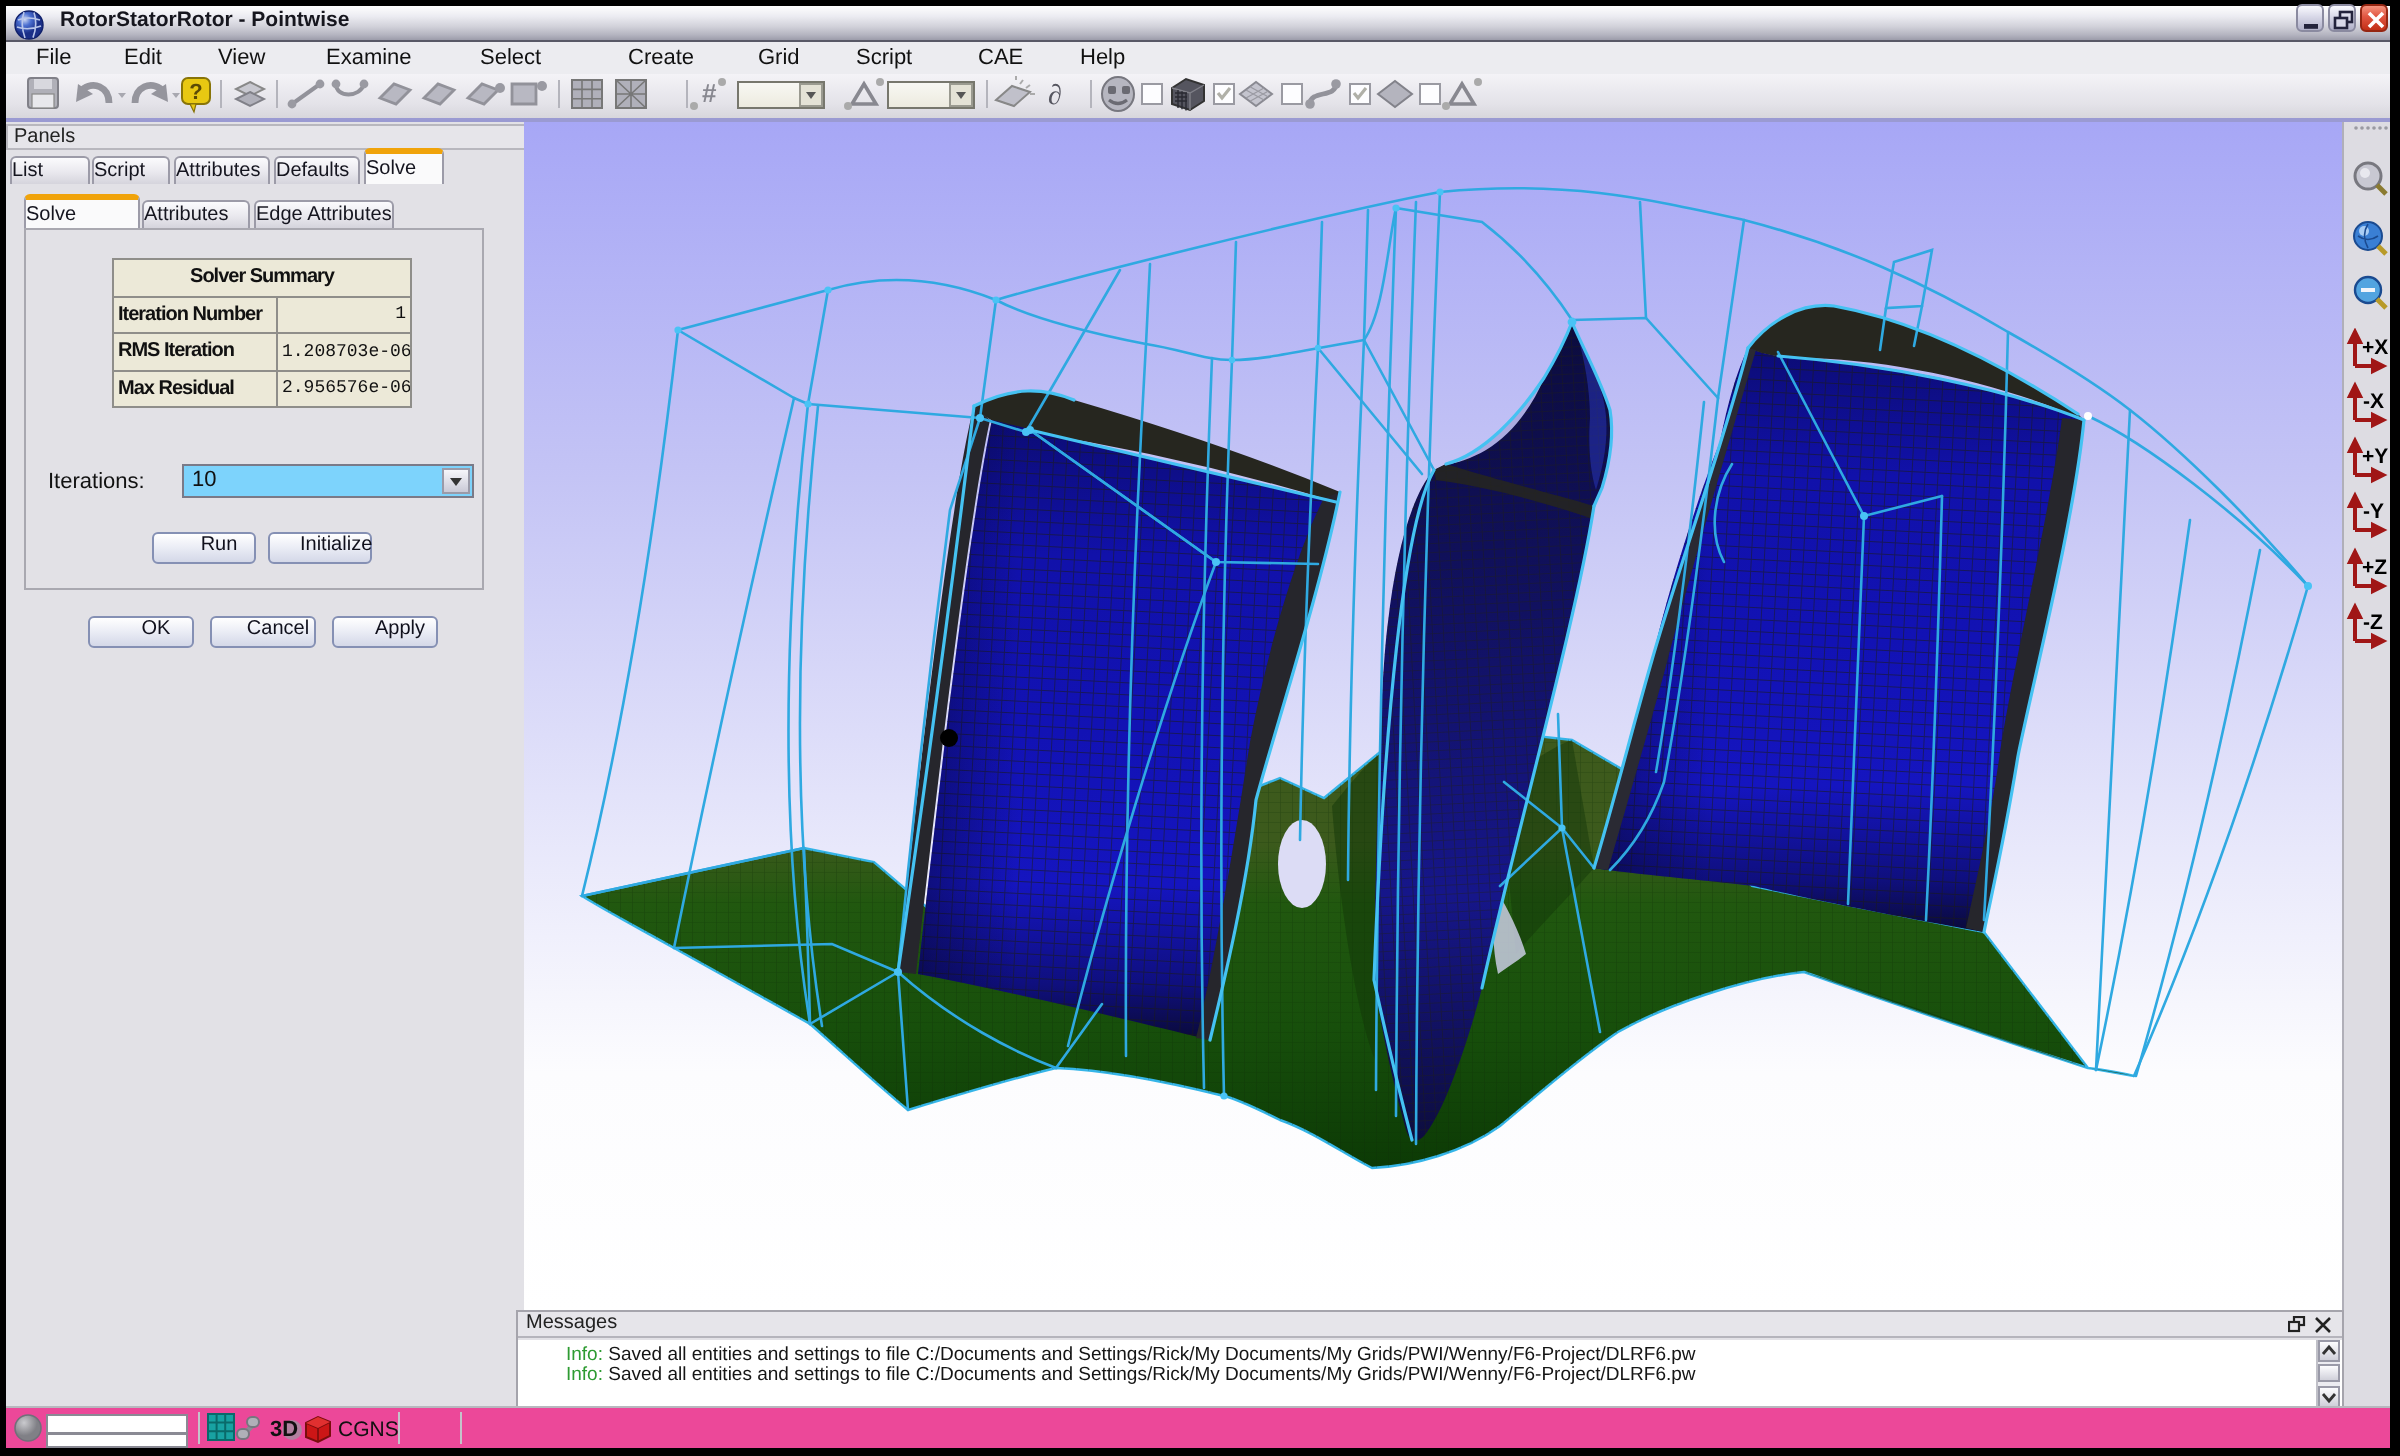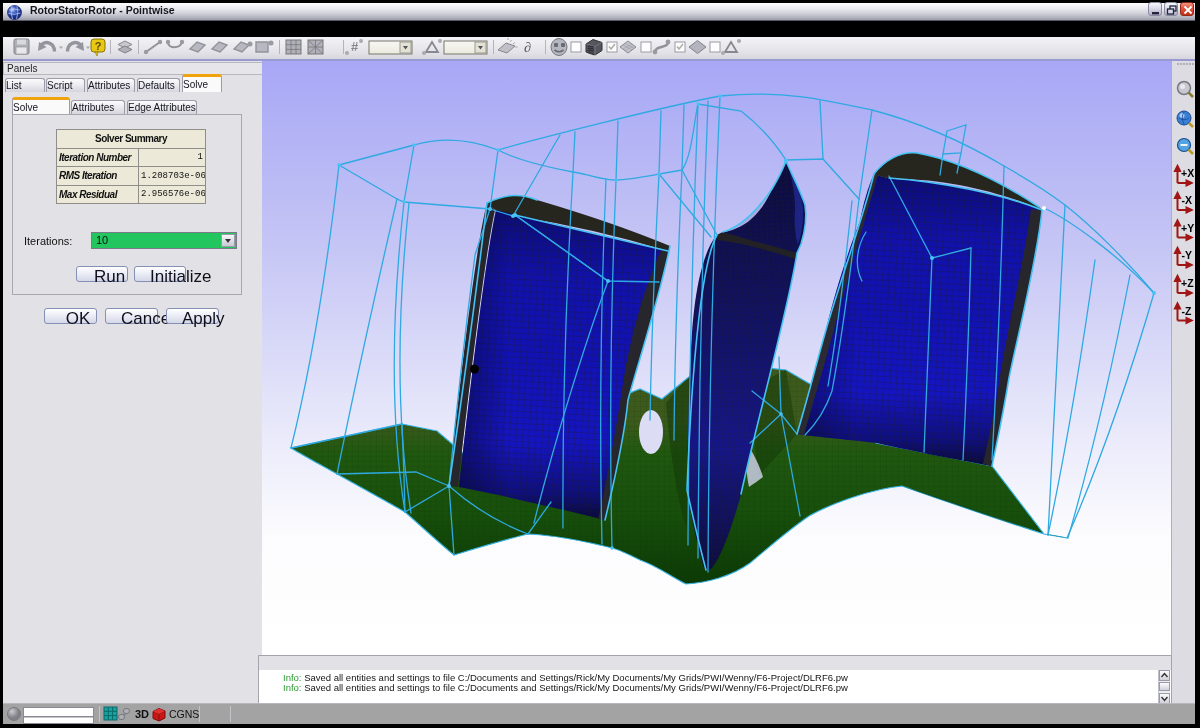--- a/index.html
+++ b/index.html
@@ -28,37 +28,37 @@
 #panelhead { left:0px; top:1px; width:292px; height:13px; border:1px solid #b8b7be; background:#e6e5ea; }
 #panelhead .t { position:absolute; left:3px; top:0px; font-size:10px; color:#222; }
 .tab { position:absolute; font-size:10px; line-height:13px; white-space:nowrap; overflow:hidden; color:#15151f; text-align:left;
   border:1px solid #9c9ba8; border-bottom:none; border-radius:3px 3px 0 0;
   background:linear-gradient(#fbfbfd 0%, #e9e8ee 55%, #d5d4dc 100%); }
 .tab.active { background:#fafafb; border-top:3px solid #f0a30a; line-height:15px; }
 .pane { border:1px solid #a9a8b0; }
 table#solvertable { border-collapse:collapse; background:#ece9d8;padding-left:48px; }
 #solvertable { table-layout:fixed; width:149px; }
 #solvertable td { border:1px solid #8f8e8a; font-size:10px; letter-spacing:-0.5px; color:#111; height:18.5px; padding:0 2px; white-space:nowrap; overflow:hidden; }
-#solvertable .lbl { font-weight:bold;font-style:italic; }
+#solvertable .lbl { font-weight:bold; }
 #solvertable .val { font-family:"Liberation Mono",monospace; font-size:9px; letter-spacing:0; text-align:right; padding:0 2px; }
-.btn { position:absolute; font-size:17px; color:#10101c; text-align:center;
+.btn { position:absolute; font-size:10px; color:#10101c; text-align:center;
   border:1px solid #8590b4; border-radius:3px;
   background:linear-gradient(#ffffff 0%, #eceef6 45%, #d4d8e8 100%);padding-left:15px; }
 
 #viewport { left:262px; top:61px; width:909px; height:594px; }
 
 #rightbar { left:1171px; top:61px; width:24px; height:642px; background:#dddce2; border-left:1px solid #b0afb8; }
 
 #messages { left:258px; top:655px; width:914px; height:50px; background:#e2e1e6; border:1px solid #a5a4ac; }
 #msghead { position:absolute; left:0; top:0; width:912px; height:13px; background:#e6e5ea; border-bottom:1px solid #b5b4bc; }
 #msgbody { position:absolute; left:0px; top:14px; width:912px; height:34px; background:#fff; }
 .msgline { position:absolute; left:4px; font-size:9.5px; white-space:nowrap; color:#151515; }
 .msgline b { color:#2e9b32; font-weight:normal;margin-left:20px; }
 
-#statusbar { left:3px; top:703px; width:1192px; height:21px; background:#a3a3a3; border-top:1px solid #b8b7be; }
+#statusbar { left:3px; top:703px; width:1192px; height:21px; background:#ec4899; border-top:1px solid #b8b7be; }
 </style>
 </head>
 <body>
 <div id="root">
 
   <div class="abs" id="titlebar"></div>
   <div class="abs" id="title-text">RotorStatorRotor - Pointwise</div>
   <svg class="abs" style="left:7px;top:5px" width="15" height="15" viewBox="0 0 15 15">
     <defs>
         <radialGradient id="globe" cx="35%" cy="30%">
@@ -80,20 +80,32 @@
         <rect x="5" y="3" width="6" height="5" fill="none" stroke="#23233c" stroke-width="1.3"></rect>
         <rect x="2.5" y="6" width="6" height="5" fill="#d8d8e8" stroke="#23233c" stroke-width="1.3"></rect>
       </svg>
     </div>
   <div class="abs tbtn" id="btn-close" style="left:1180px">
       <svg width="14" height="14">
         <path d="M3.5,3.5 L10.5,10.5 M10.5,3.5 L3.5,10.5" stroke="#fff" stroke-width="1.8"></path>
       </svg>
     </div>
 
+  <div class="abs" id="menubar">
+    <span style="left:15px">File</span>
+      <span style="left:59px">Edit</span>
+      <span style="left:106px">View</span>
+    <span style="left:160px">Examine</span>
+      <span style="left:237px">Select</span>
+      <span style="left:311px">Create</span>
+    <span style="left:376px">Grid</span>
+      <span style="left:425px">Script</span>
+      <span style="left:486px">CAE</span>
+    <span style="left:537px">Help</span>
+  </div>
 
   <div class="abs" id="toolbar">
       <svg width="1194" height="20" id="toolbaricons">
     <defs>
       <linearGradient id="cbg" x1="0" y1="0" x2="0" y2="1">
             <stop offset="0%" stop-color="#f8f8f4"></stop>
             <stop offset="100%" stop-color="#eceade"></stop>
           </linearGradient>
     </defs>
     <g fill="#9a9aa2" stroke="#85858d">
@@ -239,21 +251,21 @@
             <td class="lbl">RMS Iteration</td>
             <td class="val">1.208703e-06</td>
           </tr>
       <tr>
             <td class="lbl">Max Residual</td>
             <td class="val">2.956576e-06</td>
           </tr>
     </tbody>
       </table>
     <span class="abs" style="left:21px;top:174px;font-size:11px;color:#111">Iterations:</span>
-    <div class="abs" style="left:88px;top:171px;width:146px;height:17px;background:#22c55e;border:1px solid #7a7a88">
+    <div class="abs" style="left:88px;top:171px;width:146px;height:17px;background:#7dd3fc;border:1px solid #7a7a88">
       <span style="position:absolute;left:4px;top:1px;font-size:11px;color:#111">10</span>
       <div style="position:absolute;right:1px;top:1px;width:14px;height:13px;border:1px solid #9a9aa8;background:linear-gradient(#f6f6fa,#c9c9d6)">
         <svg width="12" height="11">
             <path d="M3,4 L9,4 L6,8 Z" fill="#333"></path>
           </svg>
       </div>
     </div>
     <div class="btn" style="left:73px;top:205px;width:52px;height:16px">Run</div>
     <div class="btn" style="left:131px;top:205px;width:52px;height:16px">Initialize</div>
     <div class="btn" style="left:41px;top:247px;width:53px;height:16px">OK</div>
@@ -522,20 +534,30 @@
           </g>
       <g transform="translate(3,137.5)">
             <path d="M2.5,19 L2.5,5 M2.5,2 L0,7 L5,7 Z M2.5,19 L13,19 M16.5,19 L11.5,16.5 L11.5,21.5 Z" stroke="#a01616" stroke-width="2" fill="#a01616"></path>
             <text x="6.5" y="13">-Z</text>
           </g>
     </g>
   </svg>
   </div>
 
   <div class="abs" id="messages">
+    <div id="msghead">
+        <span style="position:absolute;left:4px;top:0px;font-size:10px;color:#222">Messages</span>
+      <svg style="position:absolute;right:18px;top:2px" width="9" height="9">
+          <rect x="3" y="0.5" width="5" height="4" fill="none" stroke="#222" stroke-width="1.1"></rect>
+          <rect x="0.5" y="3" width="5" height="4.5" fill="#e6e5ea" stroke="#222" stroke-width="1.1"></rect>
+        </svg>
+      <svg style="position:absolute;right:5px;top:2px" width="9" height="9">
+          <path d="M1,1 L8,8 M8,1 L1,8" stroke="#222" stroke-width="1.3"></path>
+        </svg>
+    </div>
     <div id="msgbody">
       <div class="msgline" style="top:2px"><b>Info:</b> Saved all entities and settings to file C:/Documents and Settings/Rick/My Documents/My Grids/PWI/Wenny/F6-Project/DLRF6.pw</div>
       <div class="msgline" style="top:12px"><b>Info:</b> Saved all entities and settings to file C:/Documents and Settings/Rick/My Documents/My Grids/PWI/Wenny/F6-Project/DLRF6.pw</div>
 
       <div style="position:absolute;right:1px;top:0;width:12px;height:34px;background:#ececf1;border-left:1px solid #c0c0c8">
         <div style="position:absolute;left:0;top:0;width:11px;height:11px;border:1px solid #9a9aa8;background:linear-gradient(#fcfcfe,#d0d0da)">
             <svg width="9" height="9">
               <path d="M1.5,6 L4.5,2.5 L7.5,6" fill="none" stroke="#333" stroke-width="1.4"></path>
             </svg>
           </div>

